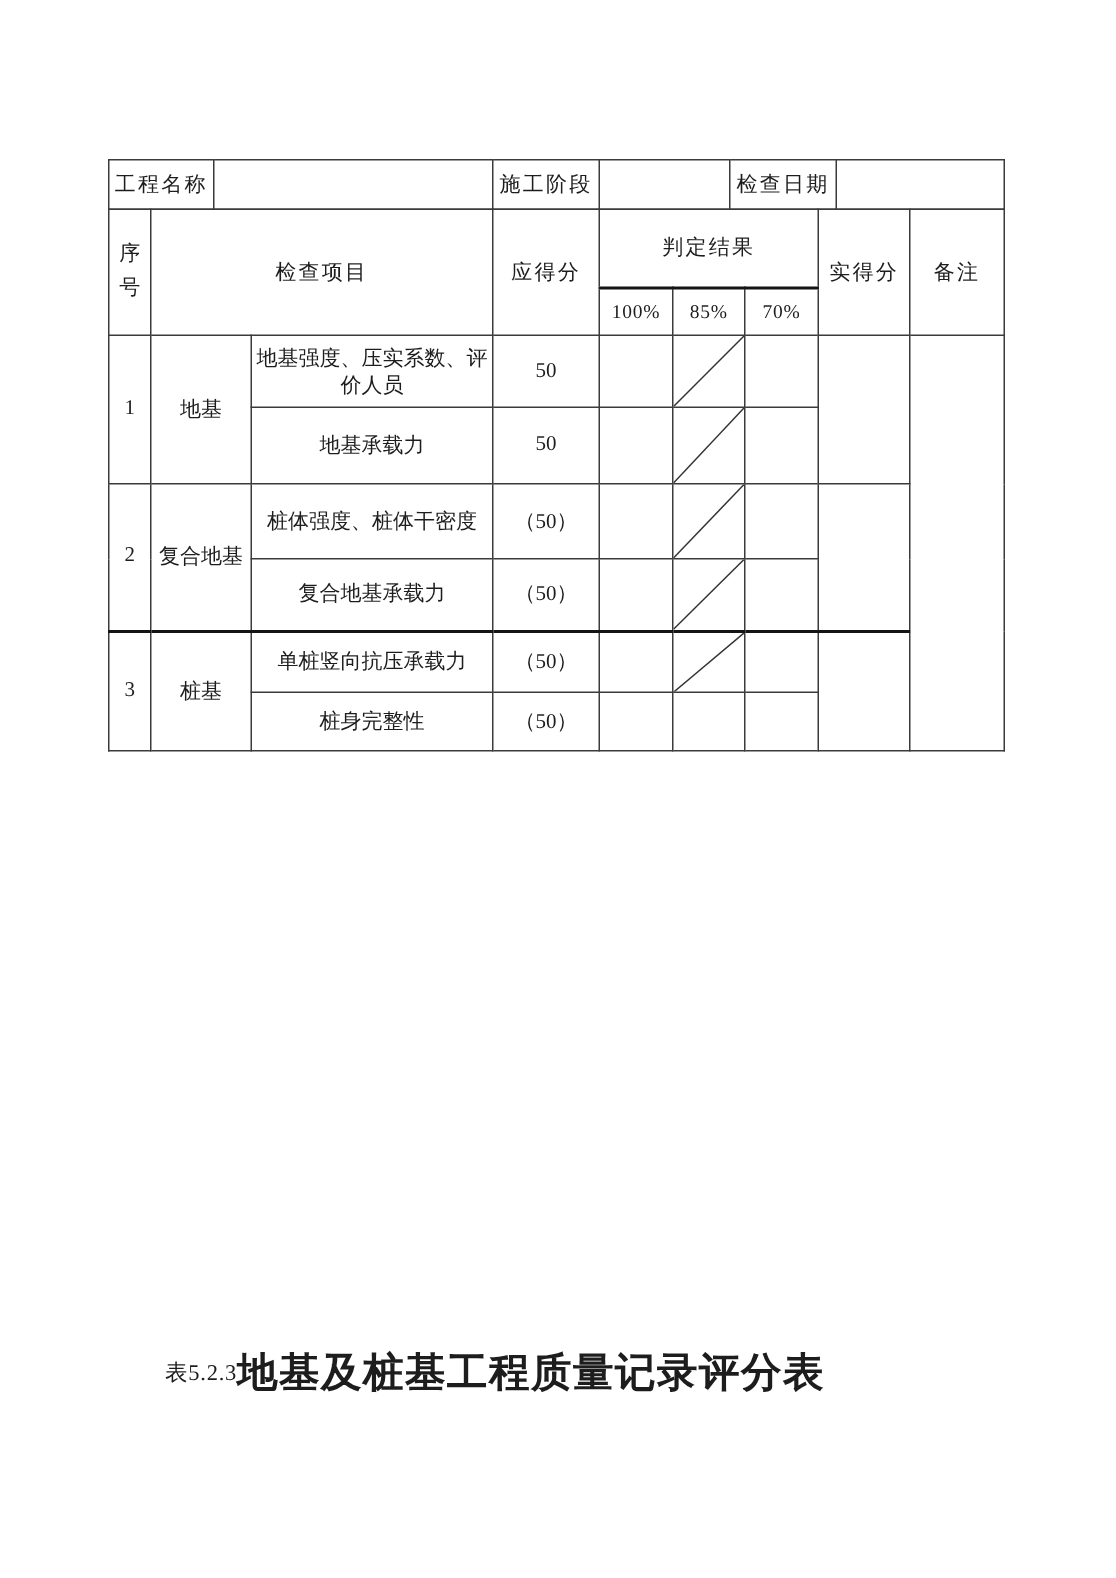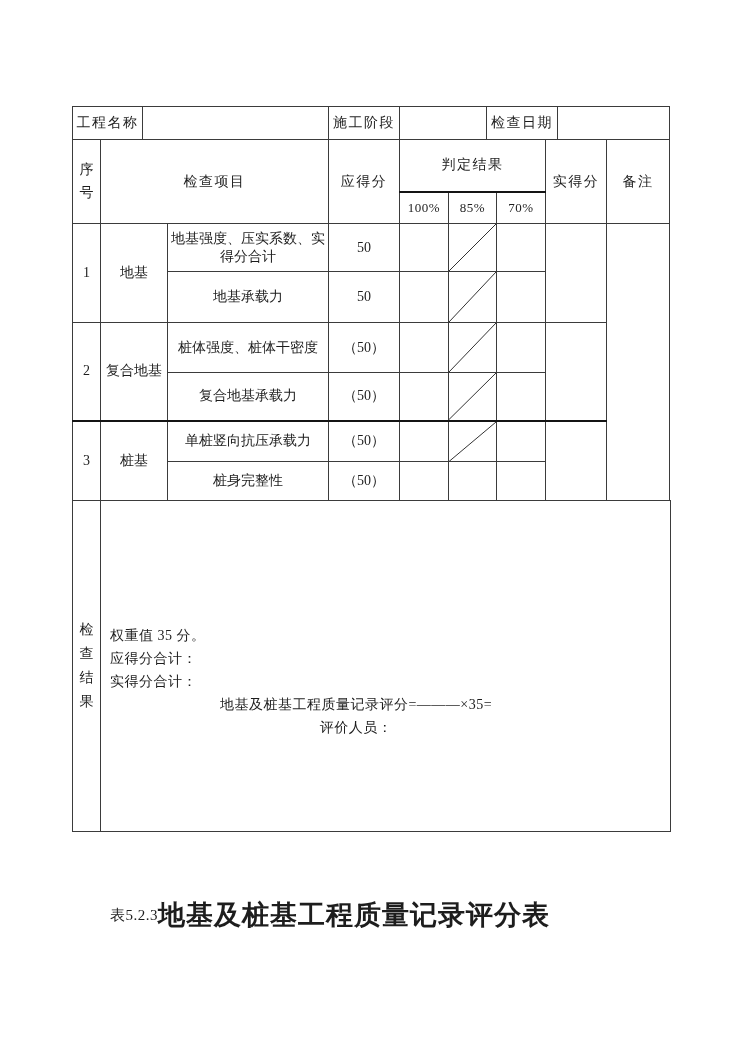--- a/index.html
+++ b/index.html
@@ -95,21 +95,21 @@
     </tr>
     <tr style="height:32px">
       <th class="pct">100%</th>
       <th class="pct">85%</th>
       <th class="pct">70%</th>
     </tr>
 
     <tr style="height:48px">
       <td rowspan="2">1</td>
       <td rowspan="2">地基</td>
-      <td>地基强度、压实系数、实得分合计</td>
+      <td>地基强度、压实系数、评价人员</td>
       <td class="score">50</td>
       <td></td>
       <td class="diag-cell">
             <svg viewBox="0 0 100 100" preserveAspectRatio="none">
               <line x1="0" y1="100" x2="100" y2="0"></line>
             </svg>
           </td>
       <td></td>
       <td rowspan="2"></td>
       <td rowspan="6"></td>
@@ -169,41 +169,19 @@
     <tr style="height:39px">
       <td>桩身完整性</td>
       <td class="score">（50）</td>
       <td></td>
       <td></td>
       <td></td>
     </tr>
   </tbody>
     </table>
 
-  <table class="tb">
-    <colgroup>
-      <col style="width:28px">
-        <col style="width:570px">
-    </colgroup>
-    <tbody>
-        <tr style="height:331px">
-      <td><span class="vert4">检查结果</span></td>
-      <td class="summary-cell">
-        <div class="summary-inner">
-          <div class="line">权重值 35 分。</div>
-          <div class="line">应得分合计：</div>
-          <div class="line">实得分合计：</div>
-          <div class="centered-block">
-            <div class="line">地基及桩基工程质量记录评分=———×35=</div>
-            <div class="line">评价人员：</div>
-          </div>
-        </div>
-      </td>
-    </tr>
-  </tbody>
-    </table>
 
 </div>
 
 <div class="title-row">
   <span class="title-prefix">表5.2.3</span>
   <span class="title-main">地基及桩基工程质量记录评分表</span>
 </div>
 
 </body></html>

